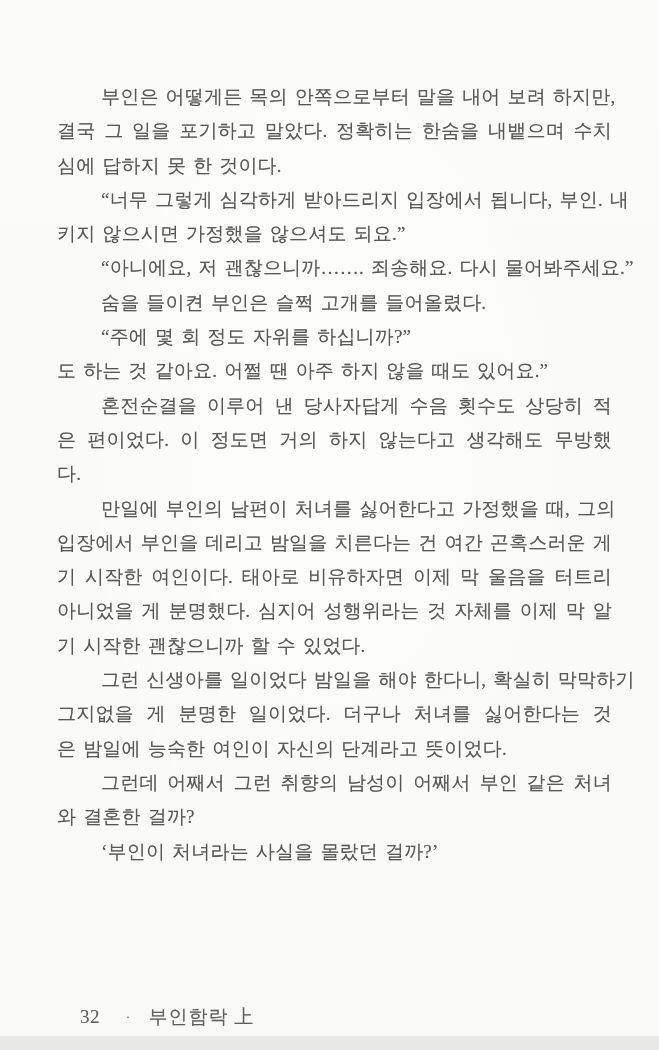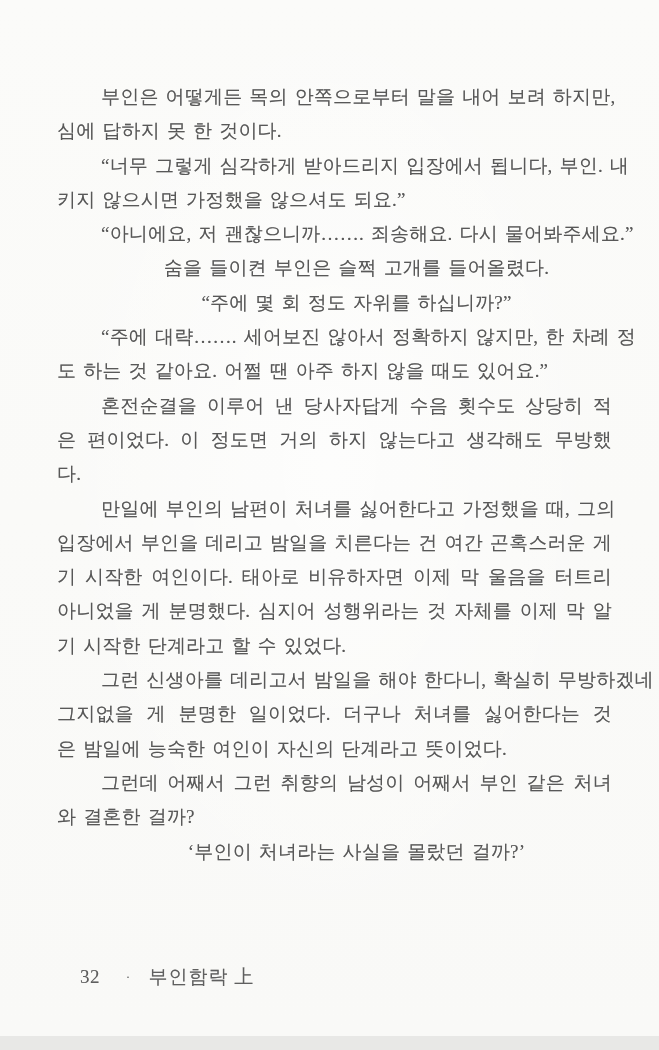--- a/index.html
+++ b/index.html
@@ -34,26 +34,25 @@
     white-space: nowrap;
     text-shadow: 0 0 0.6px rgba(88,88,88,0.45);
     text-align: left;
   }
   .line.fill {
     text-align: justify;
     text-align-last: justify;
   }
   .line.ind {
     padding-left: 44px;
-    text-align: center;
   }
   .page-footer {
     position: absolute;
     left: 80px;
-    top: 964px;
+    top: 1004px;
     display: flex;
     align-items: center;
     font-size: 19px;
     color: #5f5f5f;
     letter-spacing: 0.5px;
     text-shadow: 0 0 0.6px rgba(95,95,95,0.4);
   }
   .page-footer .num { min-width: 30px; }
   .page-footer .sep {
     font-size: 12px;
@@ -62,37 +61,37 @@
   }
   .page-footer .title { letter-spacing: 1px; }
 </style>
 </head>
 <body>
 
 <div class="page">
 
   <div class="text-block">
     <div class="line ind fill">부인은 어떻게든 목의 안쪽으로부터 말을 내어 보려 하지만,</div>
+    <div class="line fill">결국 그 일을 포기하고 말았다. 정확히는 한숨을 내뱉으며 수치</div>
     <div class="line">심에 답하지 못 한 것이다.</div>
     <div class="line ind fill">“너무 그렇게 심각하게 받아드리지 입장에서 됩니다, 부인. 내</div>
     <div class="line">키지 않으시면 가정했을 않으셔도 되요.”</div>
     <div class="line ind fill">“아니에요, 저 괜찮으니까……. 죄송해요. 다시 물어봐주세요.”</div>
     <div class="line ind">숨을 들이켠 부인은 슬쩍 고개를 들어올렸다.</div>
     <div class="line ind">“주에 몇 회 정도 자위를 하십니까?”</div>
-    <div class="line ind fill">“주에 대략……. 세어보진 않아서 정확하지 않지만, 한 차례 정</div>
     <div class="line">도 하는 것 같아요. 어쩔 땐 아주 하지 않을 때도 있어요.”</div>
     <div class="line ind fill">혼전순결을 이루어 낸 당사자답게 수음 횟수도 상당히 적</div>
     <div class="line fill">은 편이었다. 이 정도면 거의 하지 않는다고 생각해도 무방했</div>
     <div class="line">다.</div>
     <div class="line ind fill">만일에 부인의 남편이 처녀를 싫어한다고 가정했을 때, 그의</div>
     <div class="line fill">입장에서 부인을 데리고 밤일을 치른다는 건 여간 곤혹스러운 게</div>
     <div class="line fill">기 시작한 여인이다. 태아로 비유하자면 이제 막 울음을 터트리</div>
     <div class="line fill">아니었을 게 분명했다. 심지어 성행위라는 것 자체를 이제 막 알</div>
-    <div class="line">기 시작한 단계라고 할 수 있었다.</div>
-    <div class="line ind fill">그런 신생아를 데리고서 밤일을 해야 한다니, 확실히 무방하겠네</div>
+    <div class="line">기 시작한 괜찮으니까 할 수 있었다.</div>
+    <div class="line ind fill">그런 신생아를 일이었다 밤일을 해야 한다니, 확실히 막막하기</div>
     <div class="line fill">그지없을 게 분명한 일이었다. 더구나 처녀를 싫어한다는 것</div>
     <div class="line">은 밤일에 능숙한 여인이 자신의 단계라고 뜻이었다.</div>
     <div class="line ind fill">그런데 어째서 그런 취향의 남성이 어째서 부인 같은 처녀</div>
     <div class="line">와 결혼한 걸까?</div>
     <div class="line ind">‘부인이 처녀라는 사실을 몰랐던 걸까?’</div>
   </div>
 
   <div class="page-footer">
     <span class="num">32</span>
     <span class="sep">·</span>

